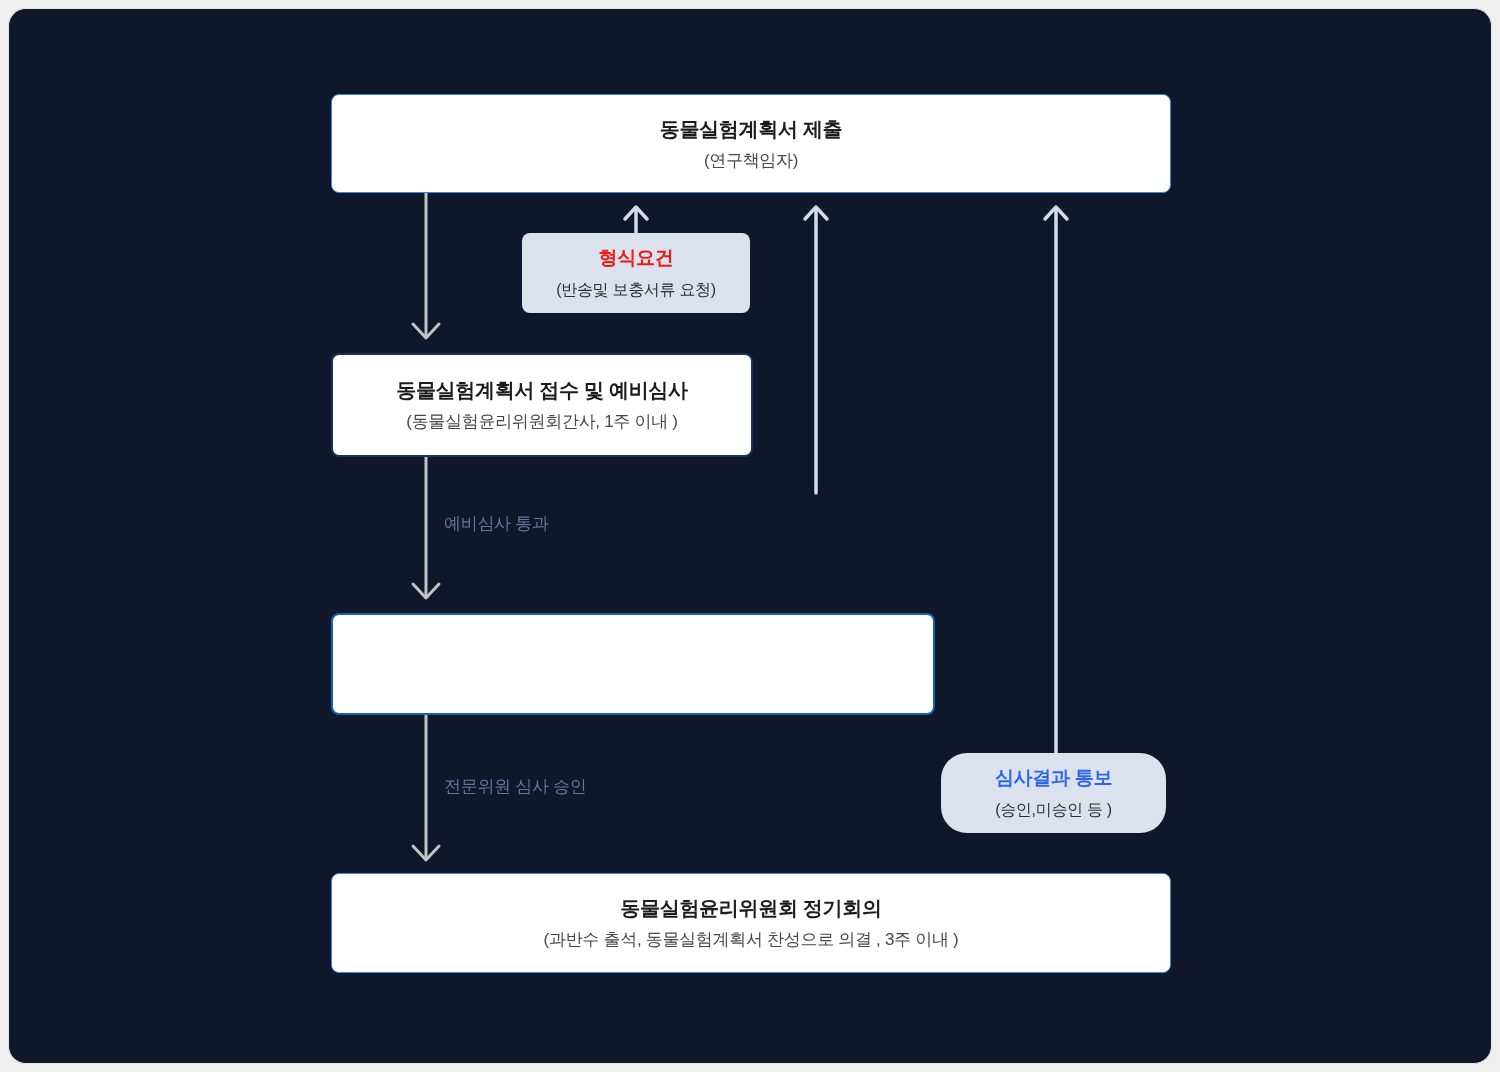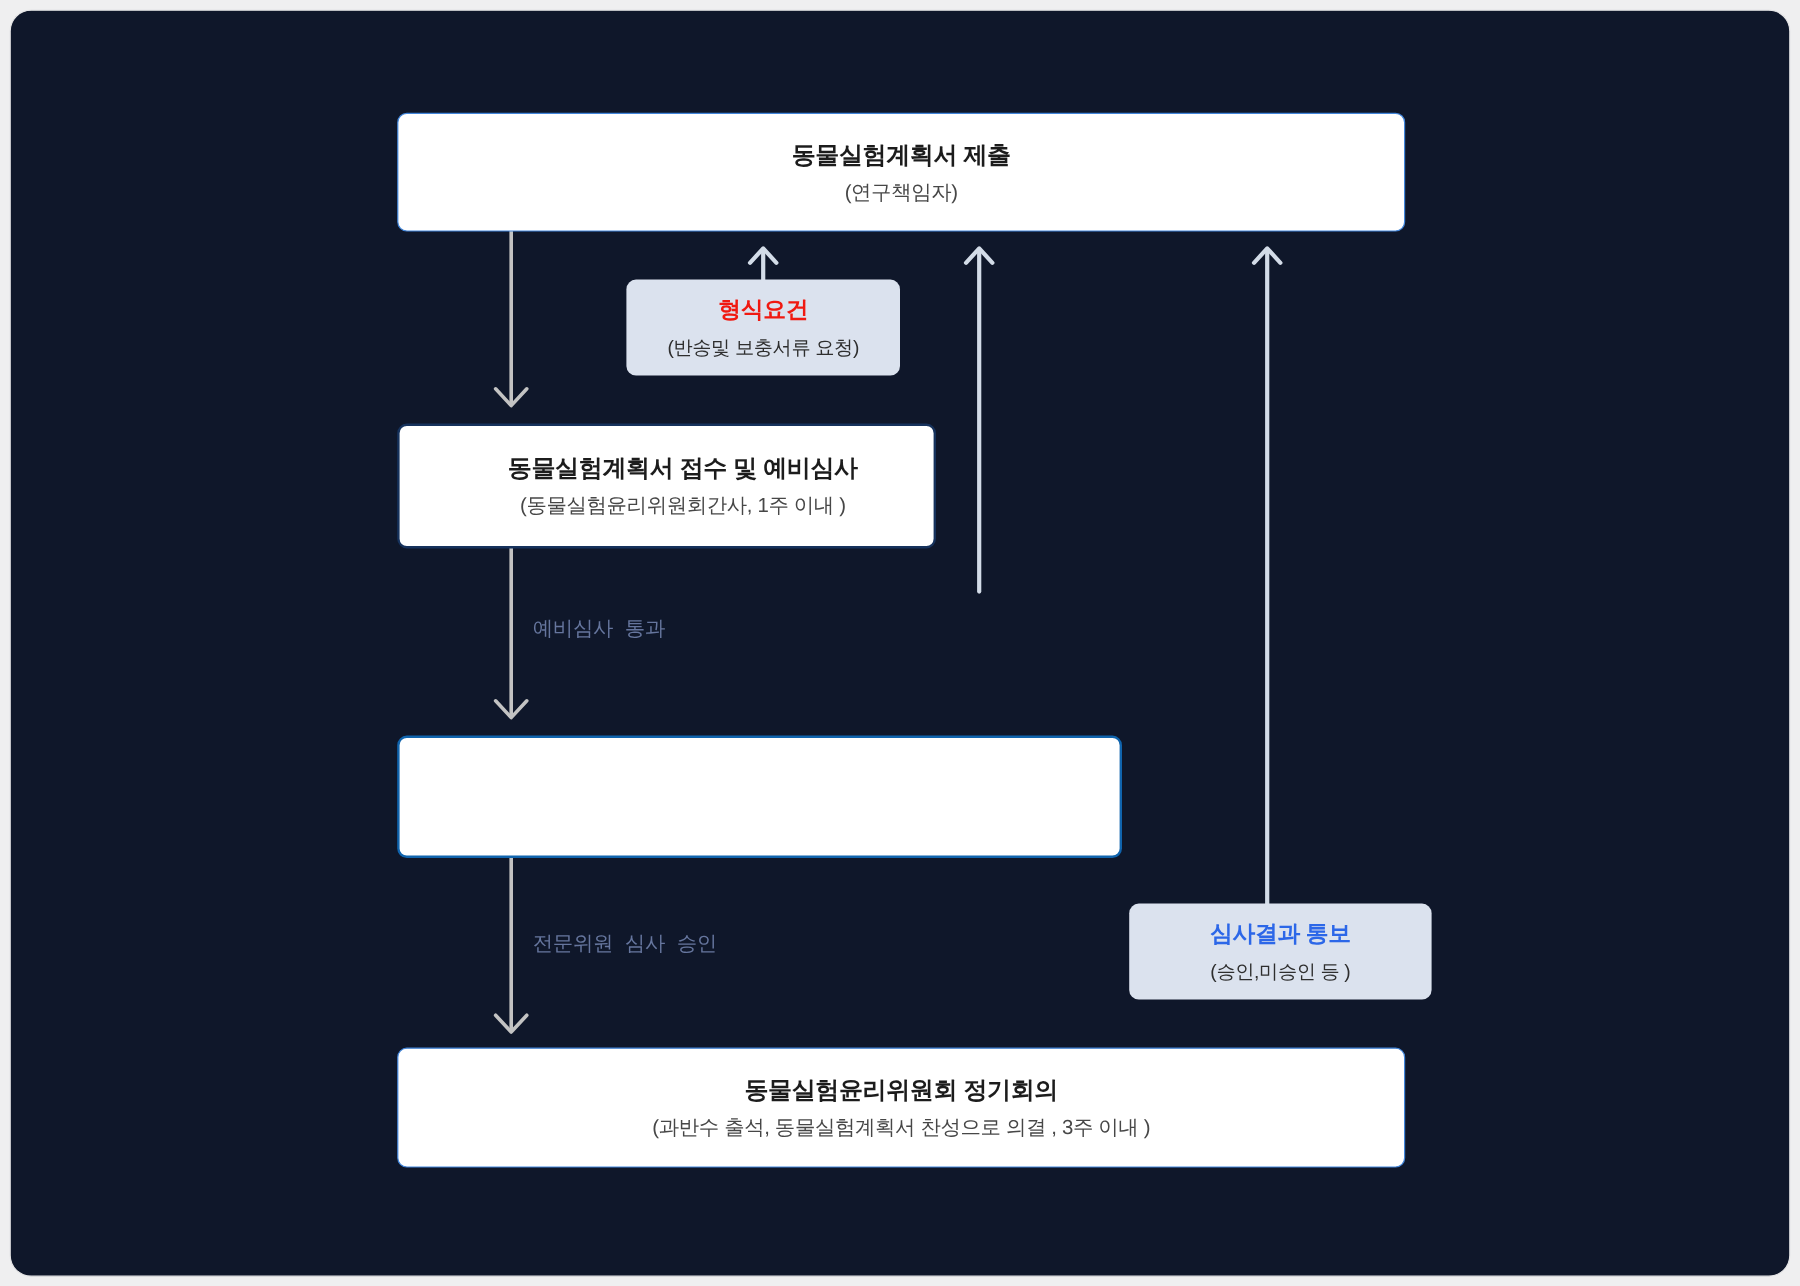--- a/index.html
+++ b/index.html
@@ -38,21 +38,21 @@
     position: absolute;
     background: #ffffff;
     border-radius: 8px;
     display: flex;
     flex-direction: column;
     align-items: center;
     justify-content: center;
     text-align: center;
   }
   .node-border-light { border: 1.6px solid #4286db; }
-  .node-border-navy  { border: 2px solid #16325c; padding-left: 27px; }
+  .node-border-navy  { border: 2px solid #16325c; }
   .node-border-blue  { border: 2px solid #1064ad; }
   .node-title {
     font-size: 20px;
     font-weight: 700;
     color: #1c1c1c;
     letter-spacing: -0.3px;
   }
   .node-subtitle {
     font-size: 17px;
     color: #474747;
@@ -81,31 +81,30 @@
     color: #2e2e2e;
     margin-top: 9px;
     letter-spacing: -0.3px;
   }
   .edge-label {
     position: absolute;
     font-size: 17px;
     color: #66769e;
     letter-spacing: -0.3px;
     white-space: nowrap;
-    font-family: Liberation Mono, monospace;
   }
   
   .node-submit  { left: 330px; top: 93px;  width: 838px; height: 97px; }
   .node-receipt { left: 330px; top: 352px; width: 418px; height: 100px; }
   .node-expert  { left: 330px; top: 612px; width: 600px; height: 98px; }
   .node-meeting { left: 330px; top: 872px; width: 838px; height: 98px; }
   
   .callout-formal { left: 521px; top: 232px; width: 228px; height: 80px; }
   .callout-expert { left: 700px; top: 492px; width: 230px; height: 80px; }
-  .callout-result { left: 940px; top: 752px; width: 252px; height: 80px; }
+  .callout-result { left: 940px; top: 752px; width: 225px; height: 80px; border-radius: 26px; }
   
   .label-prelim { left: 443px; top: 511px; }
   .label-expert { left: 443px; top: 774px; }
 </style>
 </head>
 <body>
 
 <div class="panel">
   <div class="stage">
 

